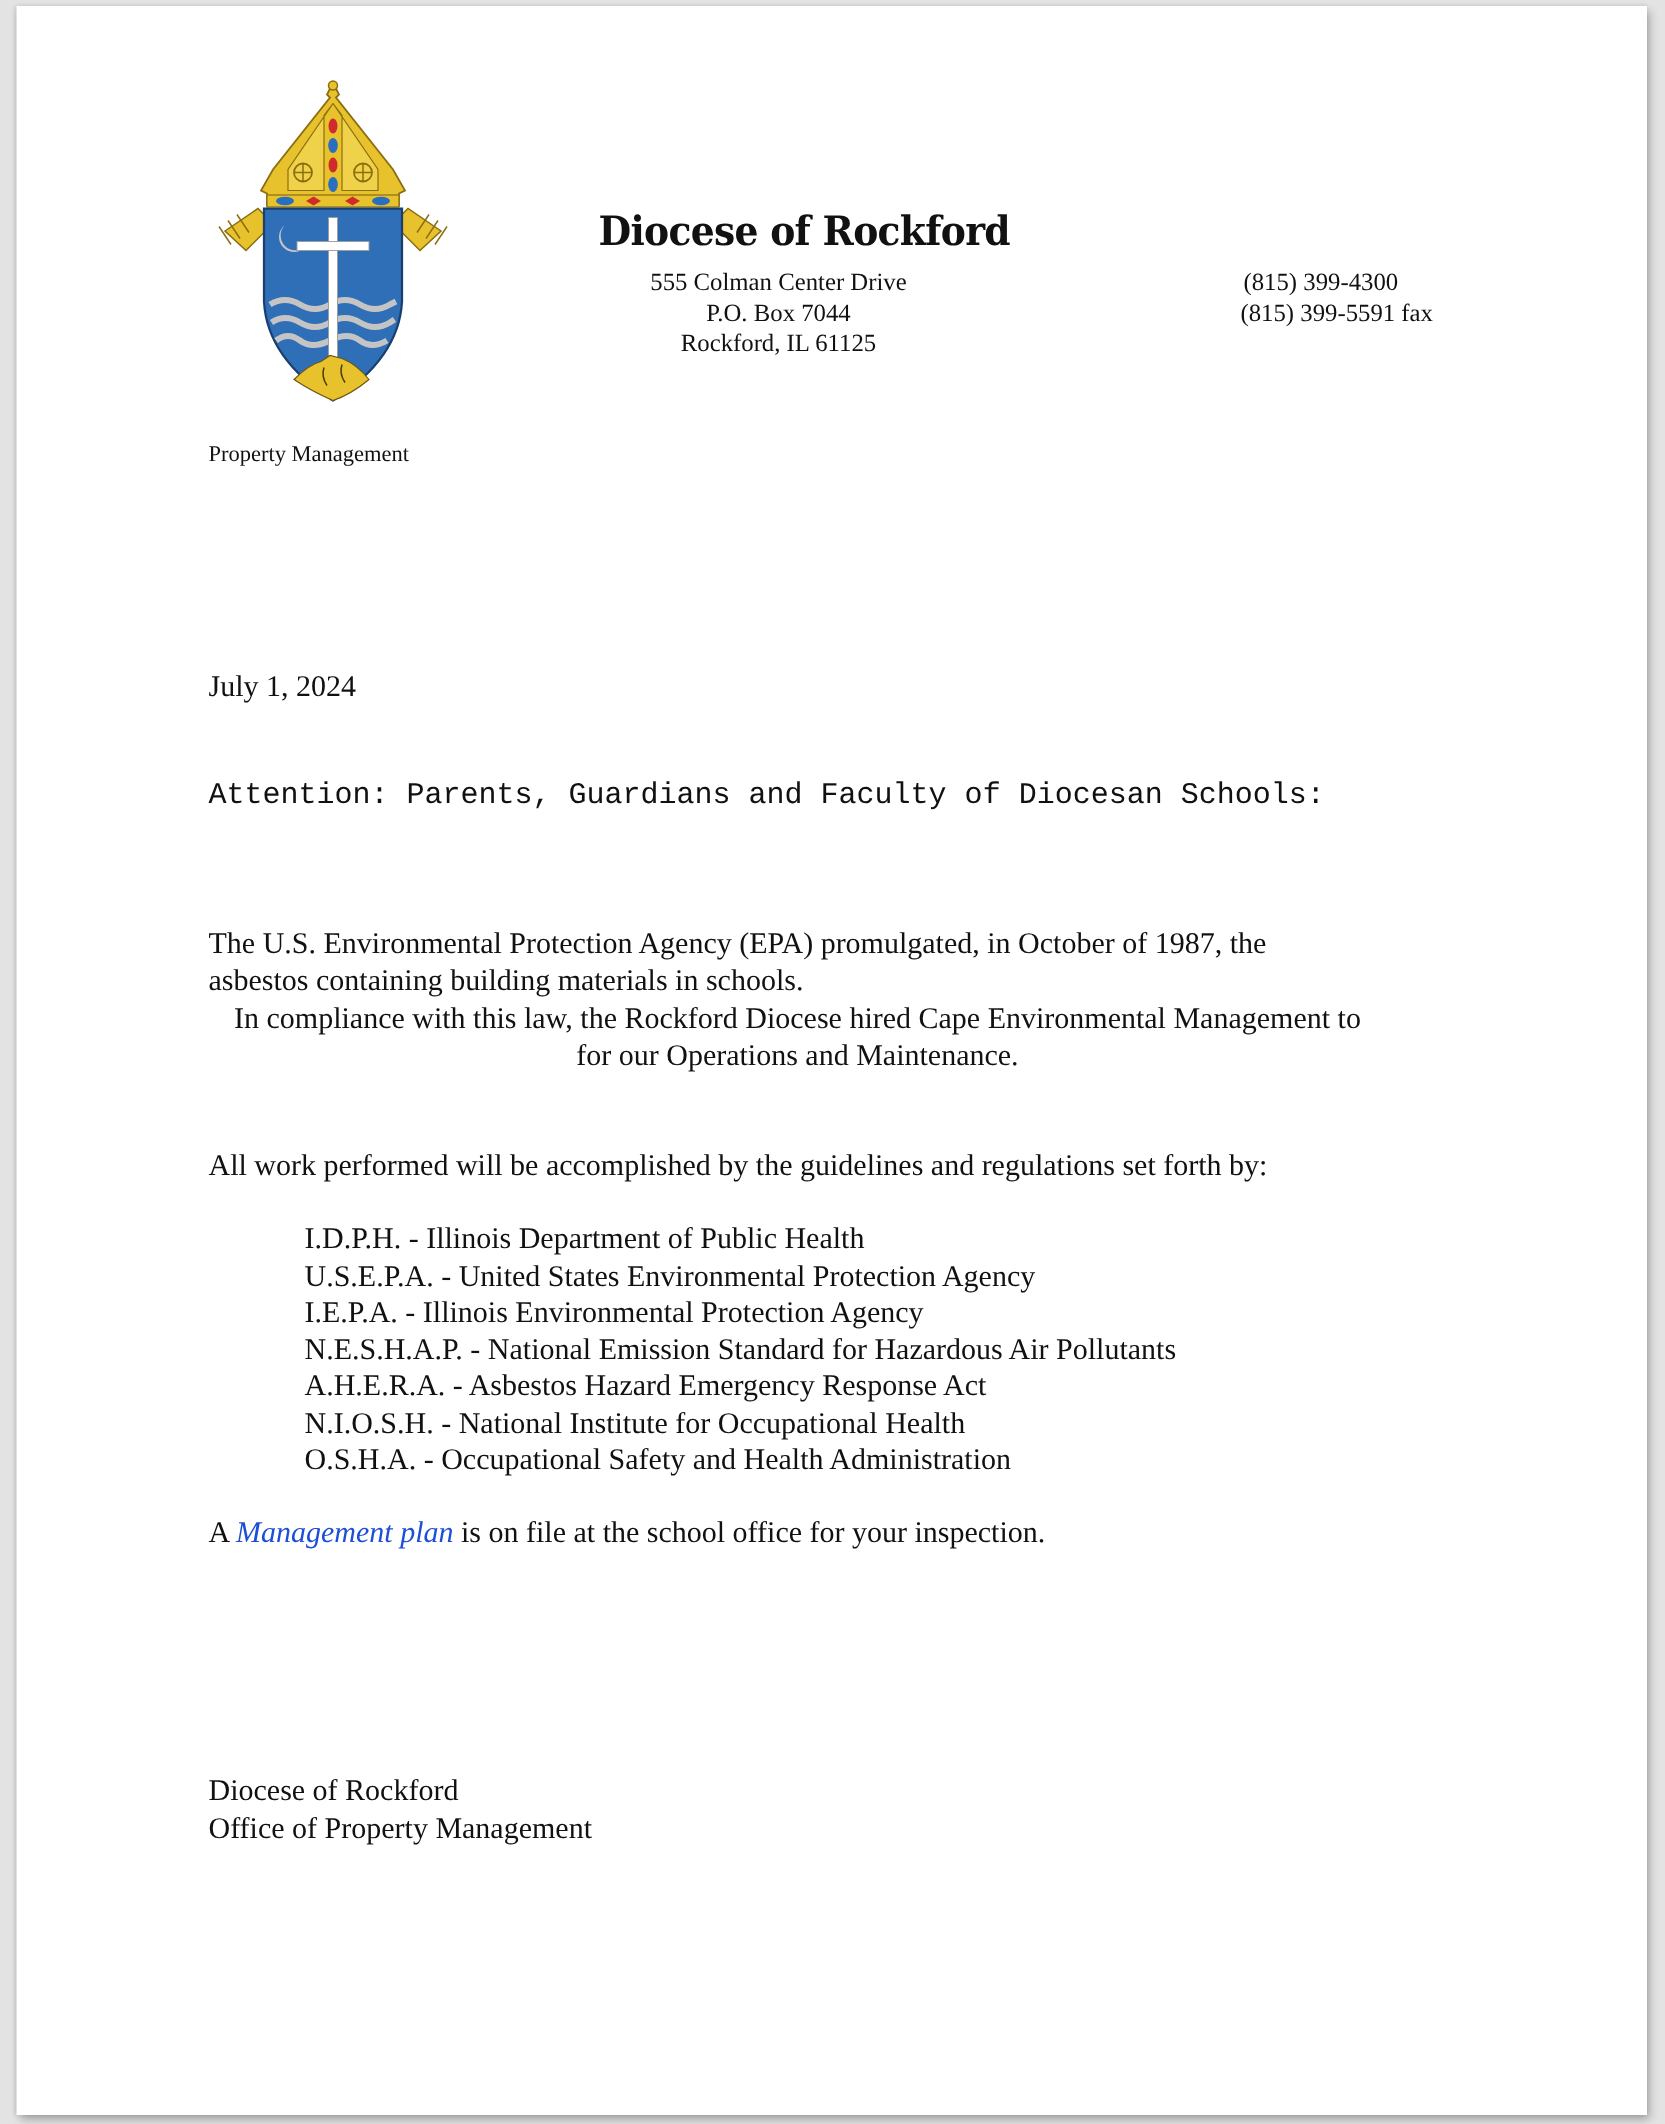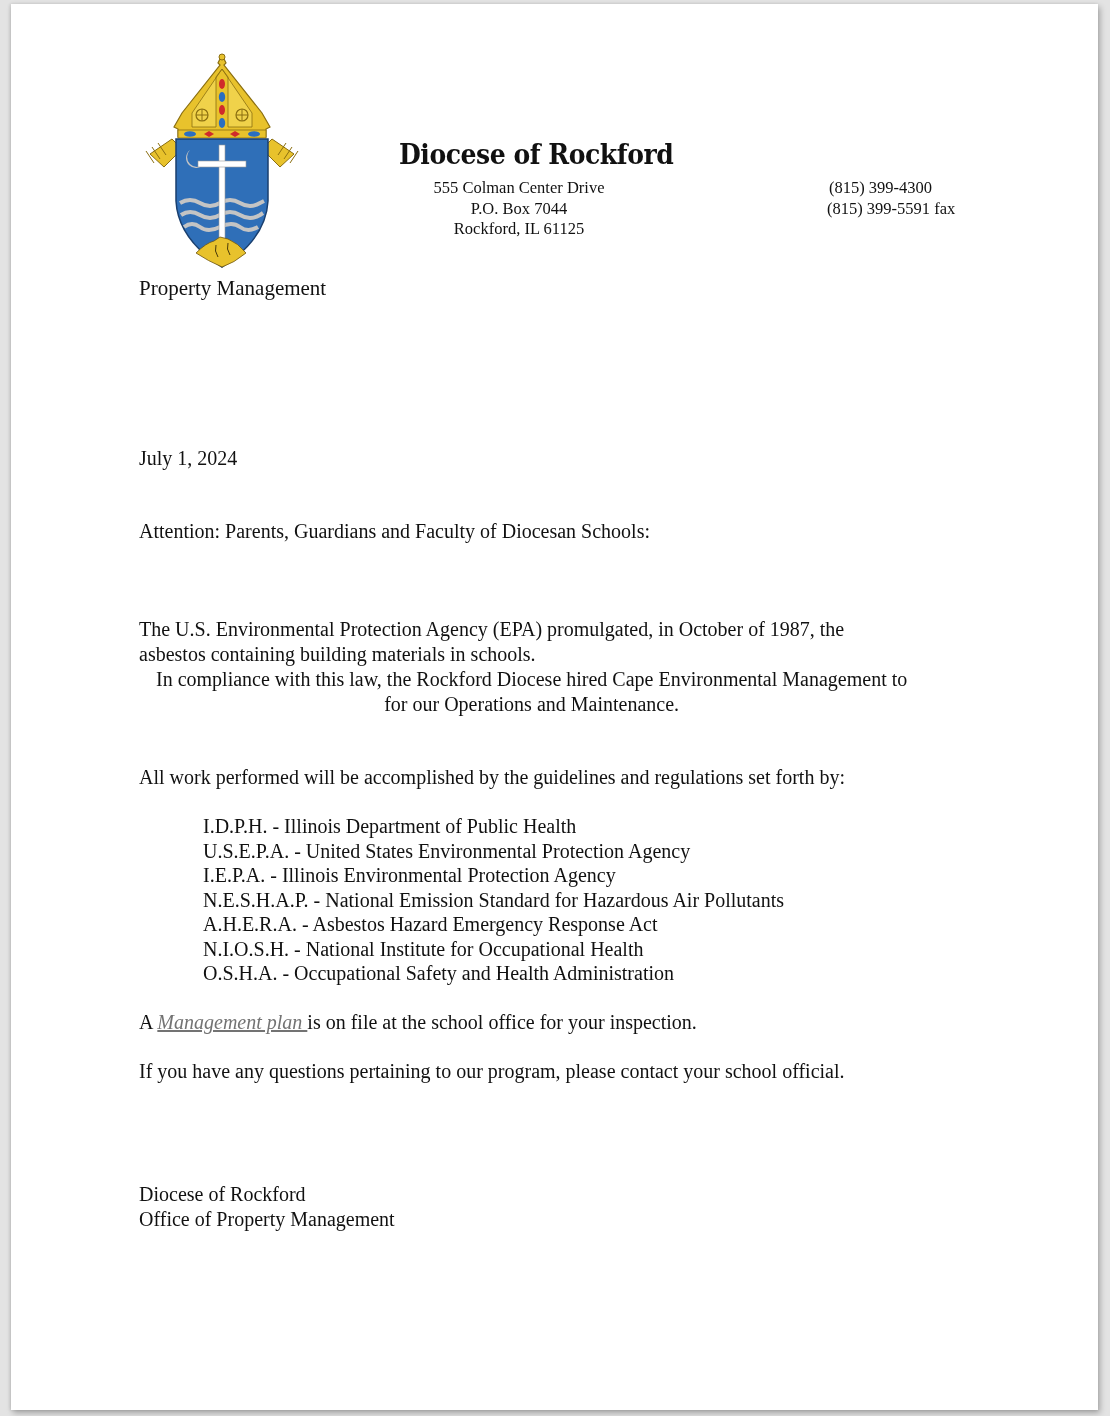--- a/index.html
+++ b/index.html
@@ -29,22 +29,22 @@
     
     .crest {
       position: absolute;
       left: 131px;
       top: 47px;
       width: 160px;
       height: 220px;
     }
     .dept-label {
       left: 128px;
-      top: 272px;
-      font-size: 21px;
+      top: 291px;
+      font-size: 15px;
       text-align: center;
     }
     .org-name {
       left: 388px;
       top: 135px;
       font-family: "DejaVu Serif", serif;
       font-weight: bold;
       font-size: 27px;
       letter-spacing: -0.5px;
       transform: scaleX(0.93);
@@ -66,34 +66,33 @@
       top: 174px;
     }
     .phones .fax { margin-left: -2px; }
 
     
     .body-text {
       font-size: 20px;
       line-height: 24.5px;
     }
     .date { left: 128px; top: 442px; }
-    .attention { left: 128px; top: 515px; }
+    .attention { left: 128px; top: 515px; font-family: Liberation Mono, monospace; }
     .para1 { left: 128px; top: 565px; margin-top: 48px; }
     .para2 { left: 145px; top: 663px; text-align: center; }
     .para3 { left: 128px; top: 761px; }
     .agencies { left: 192px; top: 810px; }
     .mgmt-line { left: 128px; top: 1006px; }
     .questions { left: 128px; top: 1055px; }
     .signature { left: 128px; top: 1178px; }
 
     .line { display: block; }
     .mgmt-link {
       font-style: italic;
-      text-decoration: underline;
-      color: #737373;
+      color: #1d4ed8;
     }
   </style>
 </head>
 <body>
 
 <div class="page">
 
   <svg class="crest" viewBox="0 0 160 220" xmlns="http://www.w3.org/2000/svg">
 
     <path d="M8 103 L30 88 L40 98 L22 116 Z" fill="#e8c22c" stroke="#8a6e10" stroke-width="1"></path>
@@ -174,20 +173,19 @@
     <span class="line">U.S.E.P.A. - United States Environmental Protection Agency</span>
     <span class="line">I.E.P.A. - Illinois Environmental Protection Agency</span>
     <span class="line">N.E.S.H.A.P. - National Emission Standard for Hazardous Air Pollutants</span>
     <span class="line">A.H.E.R.A. - Asbestos Hazard Emergency Response Act</span>
     <span class="line">N.I.O.S.H. - National Institute for Occupational Health</span>
     <span class="line">O.S.H.A. - Occupational Safety and Health Administration</span>
   </div>
 
   <div class="abs body-text mgmt-line"><span>A </span><a class="mgmt-link">Management plan </a><span>is on file at the school office for your inspection.</span></div>
 
-  <div class="abs body-text questions">If you have any questions pertaining to our program, please contact your school official.</div>
 
   <div class="abs body-text signature">
     <span class="line">Diocese of Rockford</span>
     <span class="line">Office of Property Management</span>
   </div>
 
 </div>
 
 </body></html>

